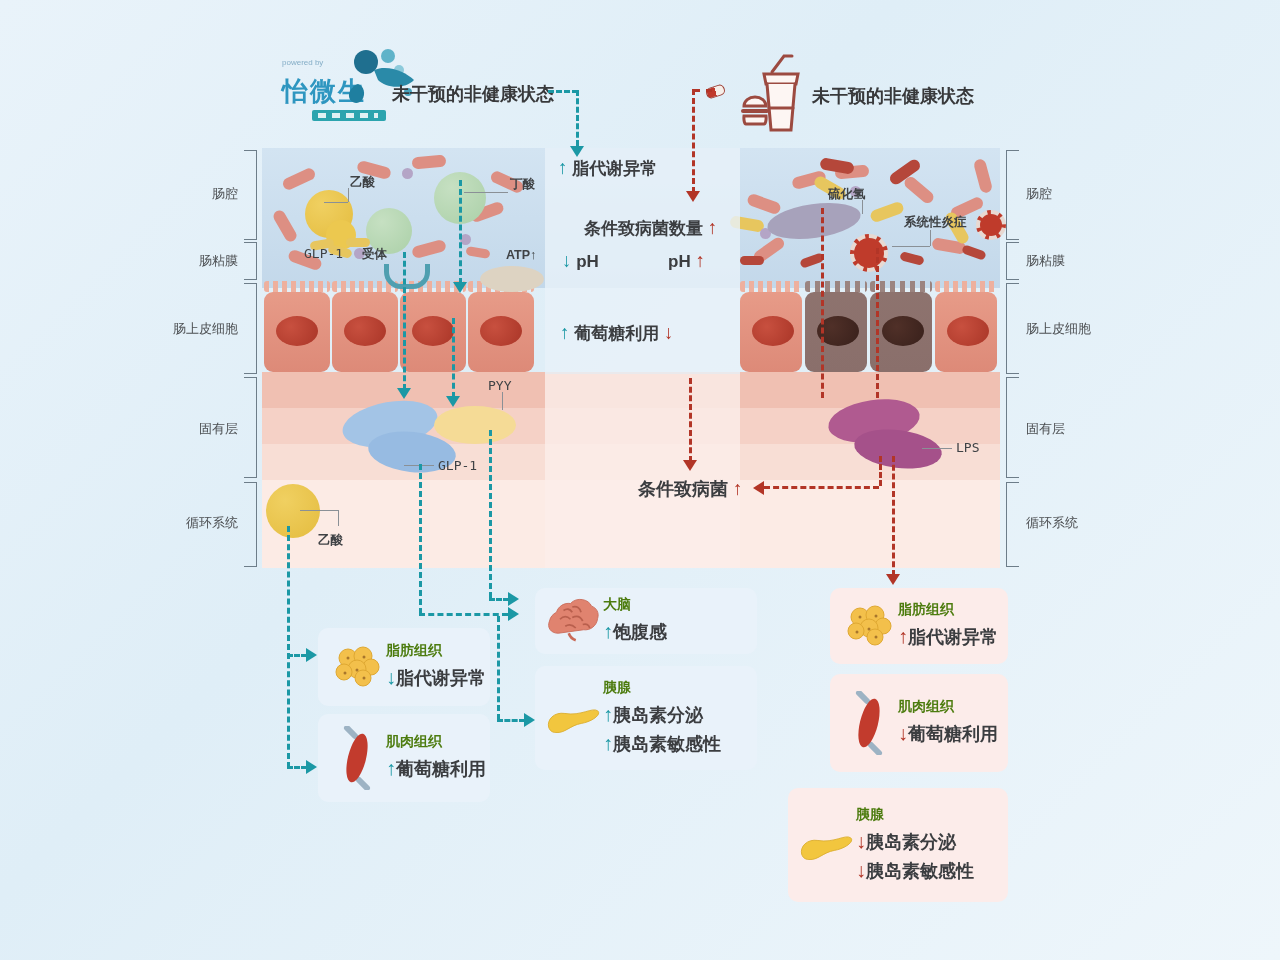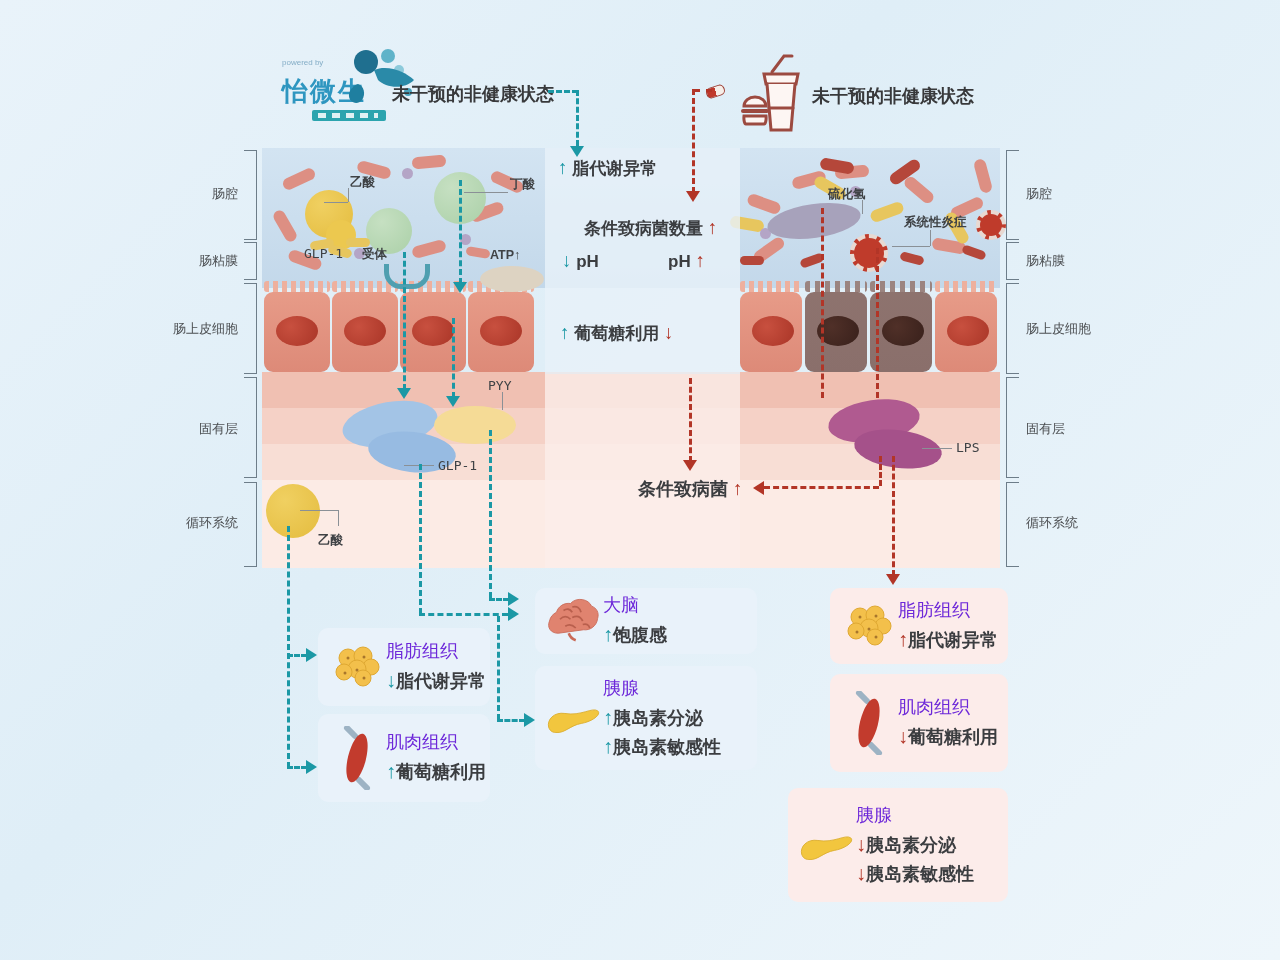--- a/index.html
+++ b/index.html
@@ -58,21 +58,21 @@
   .ah.down.t2{border-left:7px solid transparent;border-right:7px solid transparent;border-top:11px solid #1b98a5;}
   .ah.down.r2{border-left:7px solid transparent;border-right:7px solid transparent;border-top:11px solid #b23527;}
   .ah.right.t2{border-top:7px solid transparent;border-bottom:7px solid transparent;border-left:11px solid #1b98a5;}
   .ah.left.r2{border-top:7px solid transparent;border-bottom:7px solid transparent;border-right:11px solid #b23527;}
   
   .obox{border-radius:10px;display:flex;align-items:center;padding:8px 10px;box-sizing:border-box;}
   .obox.blue{background:#e9f2fa;}
   .obox.pink{background:#fcecea;}
   .obox .ic{flex:0 0 58px;display:flex;align-items:center;justify-content:center;}
   .obox .tx{flex:1;}
-  .organ{font-size:18px;color:#6d28d9;font-weight:normal;margin-bottom:3px;}
+  .organ{font-size:14px;color:#4d7c0f;font-weight:bold;margin-bottom:3px;}
   .eff{font-size:18px;font-weight:bold;color:#3b3d40;line-height:1.45;white-space:nowrap;}
   .eff .ar{font-size:20px;}
   
   .ellip{border-radius:50%;}
   .receptor{width:36px;height:20px;border:5px solid #4f9fb0;border-top:none;border-radius:0 0 17px 17px;}
   .spiky{border-radius:50%;background:#bf3b2b;border:4px dashed #e8d9d2;box-sizing:border-box;}
   .capsule{width:17px;height:9px;border-radius:5px;background:linear-gradient(90deg,#c0392b 50%,#f6eee8 50%);border:1px solid #9c3a2e;transform:rotate(-18deg);}
 </style>
 </head>
 <body>
@@ -195,21 +195,21 @@
     <div class="abs receptor" style="left:122px;top:116px;"></div>
     <div class="abs ellip" style="left:218px;top:118px;width:64px;height:26px;background:#ddd3c2;"></div>
 
     <div class="abs lbl" style="left:88px;top:26px;">乙酸</div>
     <div class="abs ln lnv" style="left:86px;top:40px;height:14px;"></div>
     <div class="abs ln lnh" style="left:62px;top:54px;width:24px;"></div>
     <div class="abs lbl" style="left:248px;top:28px;">丁酸</div>
     <div class="abs ln lnh" style="left:202px;top:44px;width:44px;"></div>
     <div class="abs lbl mono" style="left:42px;top:98px;">GLP-1</div>
     <div class="abs lbl" style="left:100px;top:98px;">受体</div>
-    <div class="abs lbl" style="left:228px;top:100px;">ATP↑</div>
+    <div class="abs lbl" style="left:244px;top:100px;">ATP↑</div>
 
     <div class="abs rod" style="left:485px;top:50px;transform:rotate(20deg);"></div>
     <div class="abs rod" style="left:530px;top:26px;transform:rotate(-15deg);"></div>
     <div class="abs rod" style="left:640px;top:36px;transform:rotate(40deg);"></div>
     <div class="abs rod" style="left:688px;top:54px;transform:rotate(-25deg);"></div>
     <div class="abs rod" style="left:670px;top:92px;transform:rotate(10deg);"></div>
     <div class="abs rod" style="left:490px;top:96px;transform:rotate(-35deg);"></div>
     <div class="abs rod" style="left:704px;top:22px;transform:rotate(75deg);"></div>
     <div class="abs rod" style="left:573px;top:18px;transform:rotate(-5deg);"></div>
     <div class="abs rod y" style="left:551px;top:34px;transform:rotate(30deg);"></div>

